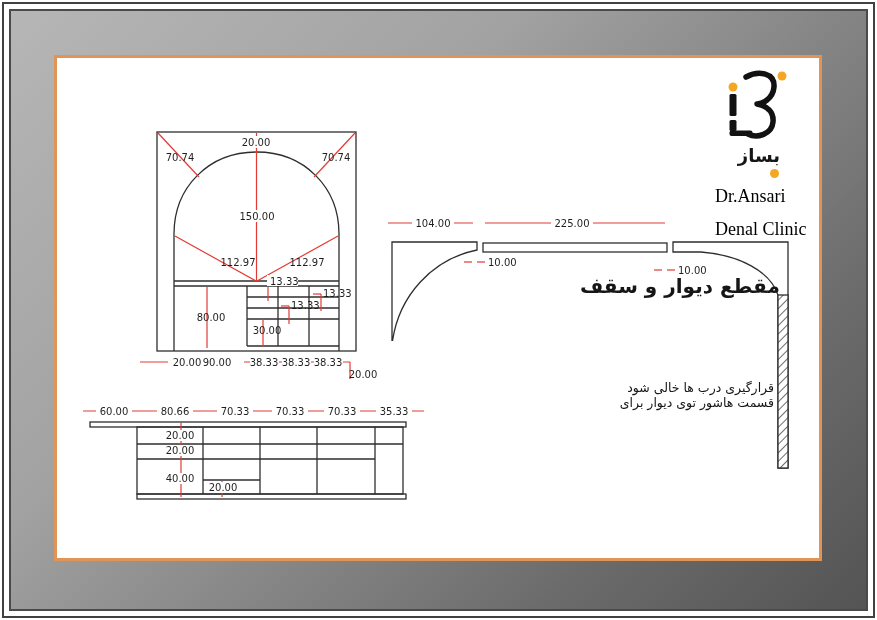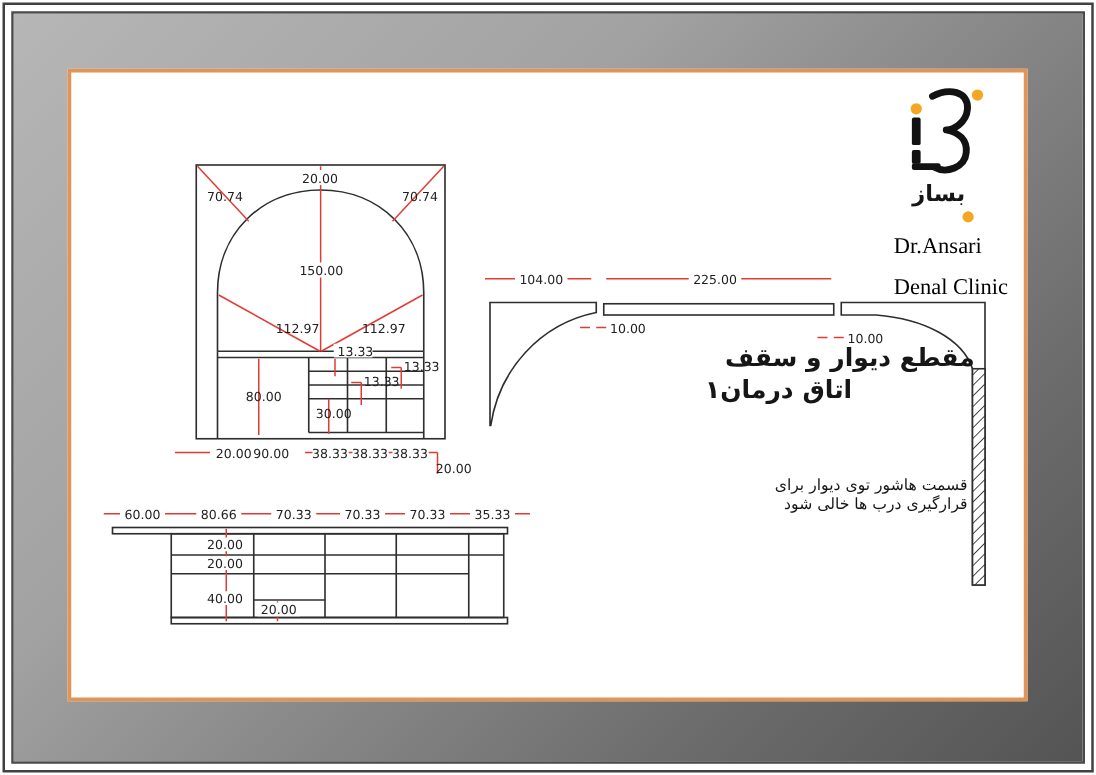--- a/index.html
+++ b/index.html
@@ -10,21 +10,21 @@
   .mat{position:absolute;inset:11px;background:linear-gradient(135deg,#b6b6b6 0%,#a2a2a2 35%,#6b6b6b 78%,#545454 100%);}
   .canvas{position:absolute;left:54px;top:55px;width:768px;height:506px;background:#ffffff;
           border:3px solid #e09455;box-sizing:border-box;}
   svg.overlay{position:absolute;left:0;top:0;pointer-events:none;}
   .dim{font-size:10px;fill:#1f1f1f;font-family:"DejaVu Sans",sans-serif;}
   .fa{position:absolute;direction:rtl;color:#161616;white-space:nowrap;}
   .title-line1{left:564px;top:274px;font-size:20px;font-weight:700;margin-left:16px;}
   .title-line2{left:564px;top:299px;font-size:20px;font-weight:700;}
   .note{position:absolute;left:588px;top:380px;width:186px;text-align:right;direction:rtl;
         font-size:12.5px;line-height:15px;color:#161616;}
-  .brand-word{left:722px;top:145px;width:58px;text-align:center;font-size:18px;font-weight:700;}
+  .brand-word{left:722px;top:145px;width:58px;text-align:right;font-size:18px;font-weight:700;}
   .brand-dot{position:absolute;left:770px;top:169px;width:9px;height:9px;border-radius:50%;background:#f5a623;}
   .clinic{position:absolute;left:715px;color:#000;font-family:"Liberation Serif","DejaVu Serif",serif;font-size:18px;white-space:nowrap;}
   .clinic1{top:186px;}
   .clinic2{top:208px;margin-top:11px;}
 </style>
 </head>
 <body>
 
 <div class="page">
   <div class="frame-a"></div>
@@ -165,25 +165,24 @@
       <circle cx="782" cy="76" r="4.5" fill="#f5a623"></circle>
       <circle cx="733" cy="87" r="4.5" fill="#f5a623"></circle>
       <path d="M746,77 C759,70 775,73 774,87 C773,99 762,104 757,104 C767,106 774,112 773,122 C772,134 757,139 748,134" fill="none" stroke="#121212" stroke-width="5.5" stroke-linecap="round" stroke-linejoin="round"></path>
       <rect x="729.5" y="94" width="7" height="22" rx="1.5" fill="#121212"></rect>
       <rect x="729.5" y="120" width="7" height="11" rx="1.5" fill="#121212"></rect>
       <rect x="729.5" y="130.5" width="23" height="5.5" rx="2" fill="#121212"></rect>
     </g>
   </svg>
 
   <div class="fa title-line1" lang="fa">مقطع دیوار و سقف</div>
-  <div class="fa title-line2" lang="fa">اتاق درمان۱</div>
 
   <div class="note">
+    <div lang="fa">قرارگیری درب ها خالی شود</div>
     <div lang="fa">قسمت هاشور توی دیوار برای</div>
-    <div lang="fa">قرارگیری درب ها خالی شود</div>
   </div>
 
   <div class="fa brand-word" lang="fa">بساز</div>
   <div class="brand-dot"></div>
 
   <div class="clinic clinic1">Dr.Ansari</div>
   <div class="clinic clinic2">Denal Clinic</div>
 </div>
 
 </body></html>

